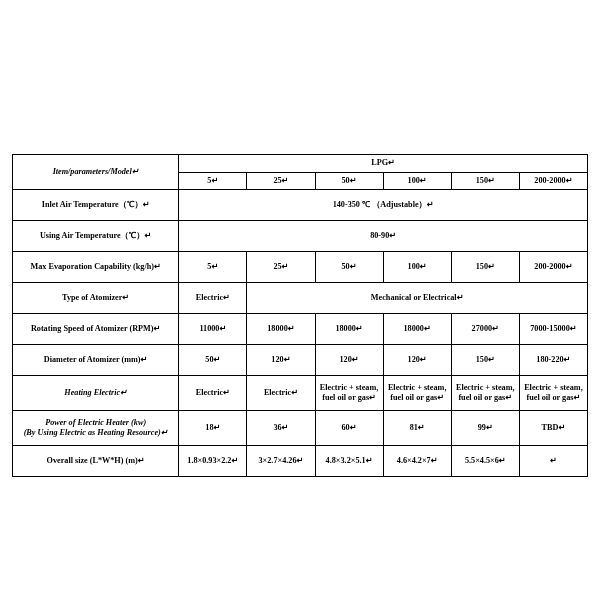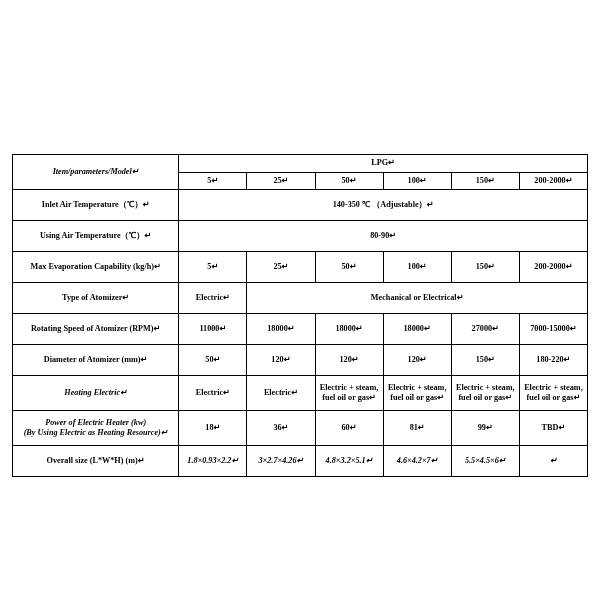--- a/index.html
+++ b/index.html
@@ -43,21 +43,21 @@
     font-family: "Liberation Serif", serif;
   }
   td.rowhead {
     text-align: center;
     padding: 3px 4px;
   }
   .col-label { width: 166px; }
   .col-d { width: 68px; }
   td.tall { height: 26px; }
   td.tall2 { height: 30px; font-style: italic; }
-  .cm { font-size: 7.6px; font-style: italic; }
+  .cm { font-size: 7.6px; }
 </style>
 </head>
 <body>
 
 <div class="page">
   <div class="table-wrap">
     <table class="spec">
       <colgroup>
         <col class="col-label">
         <col class="col-d">

